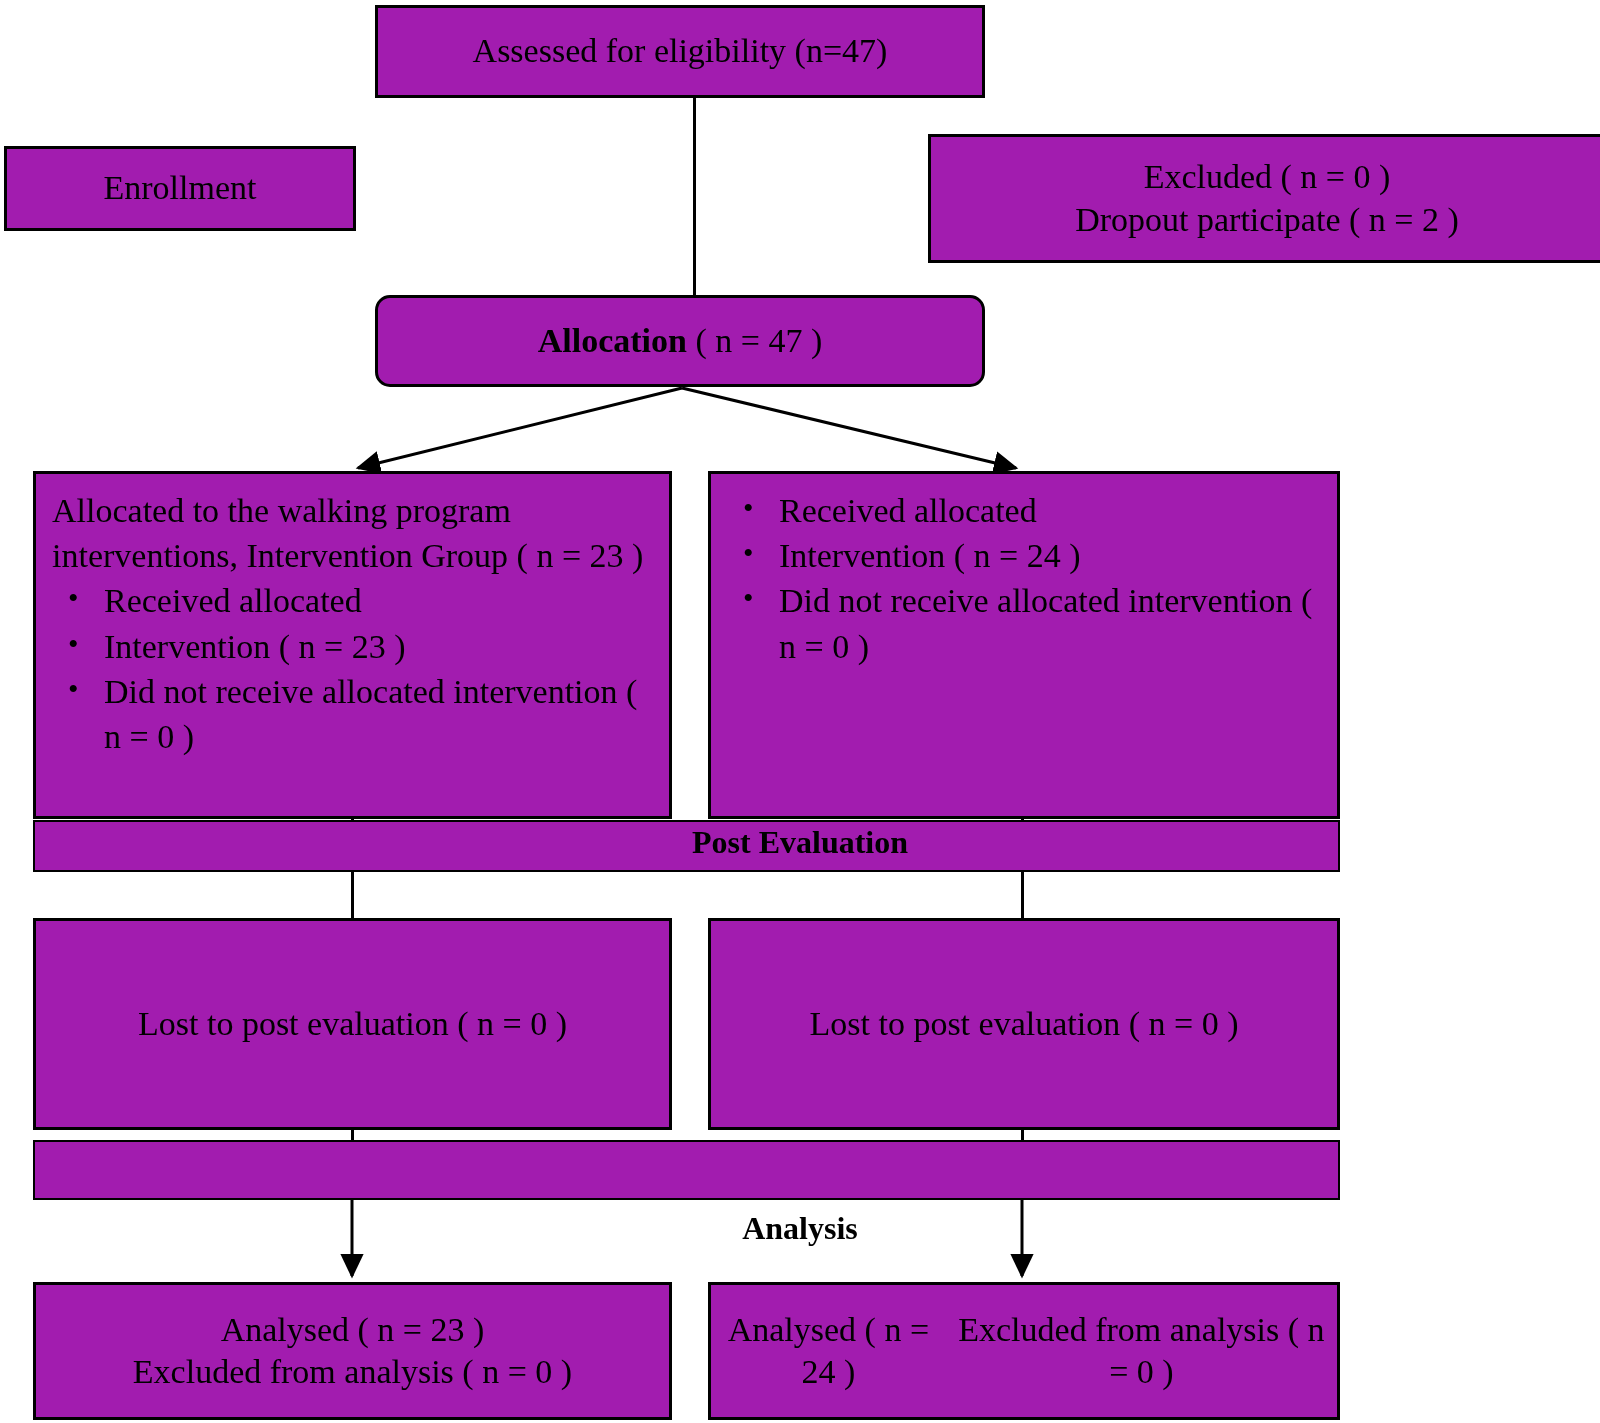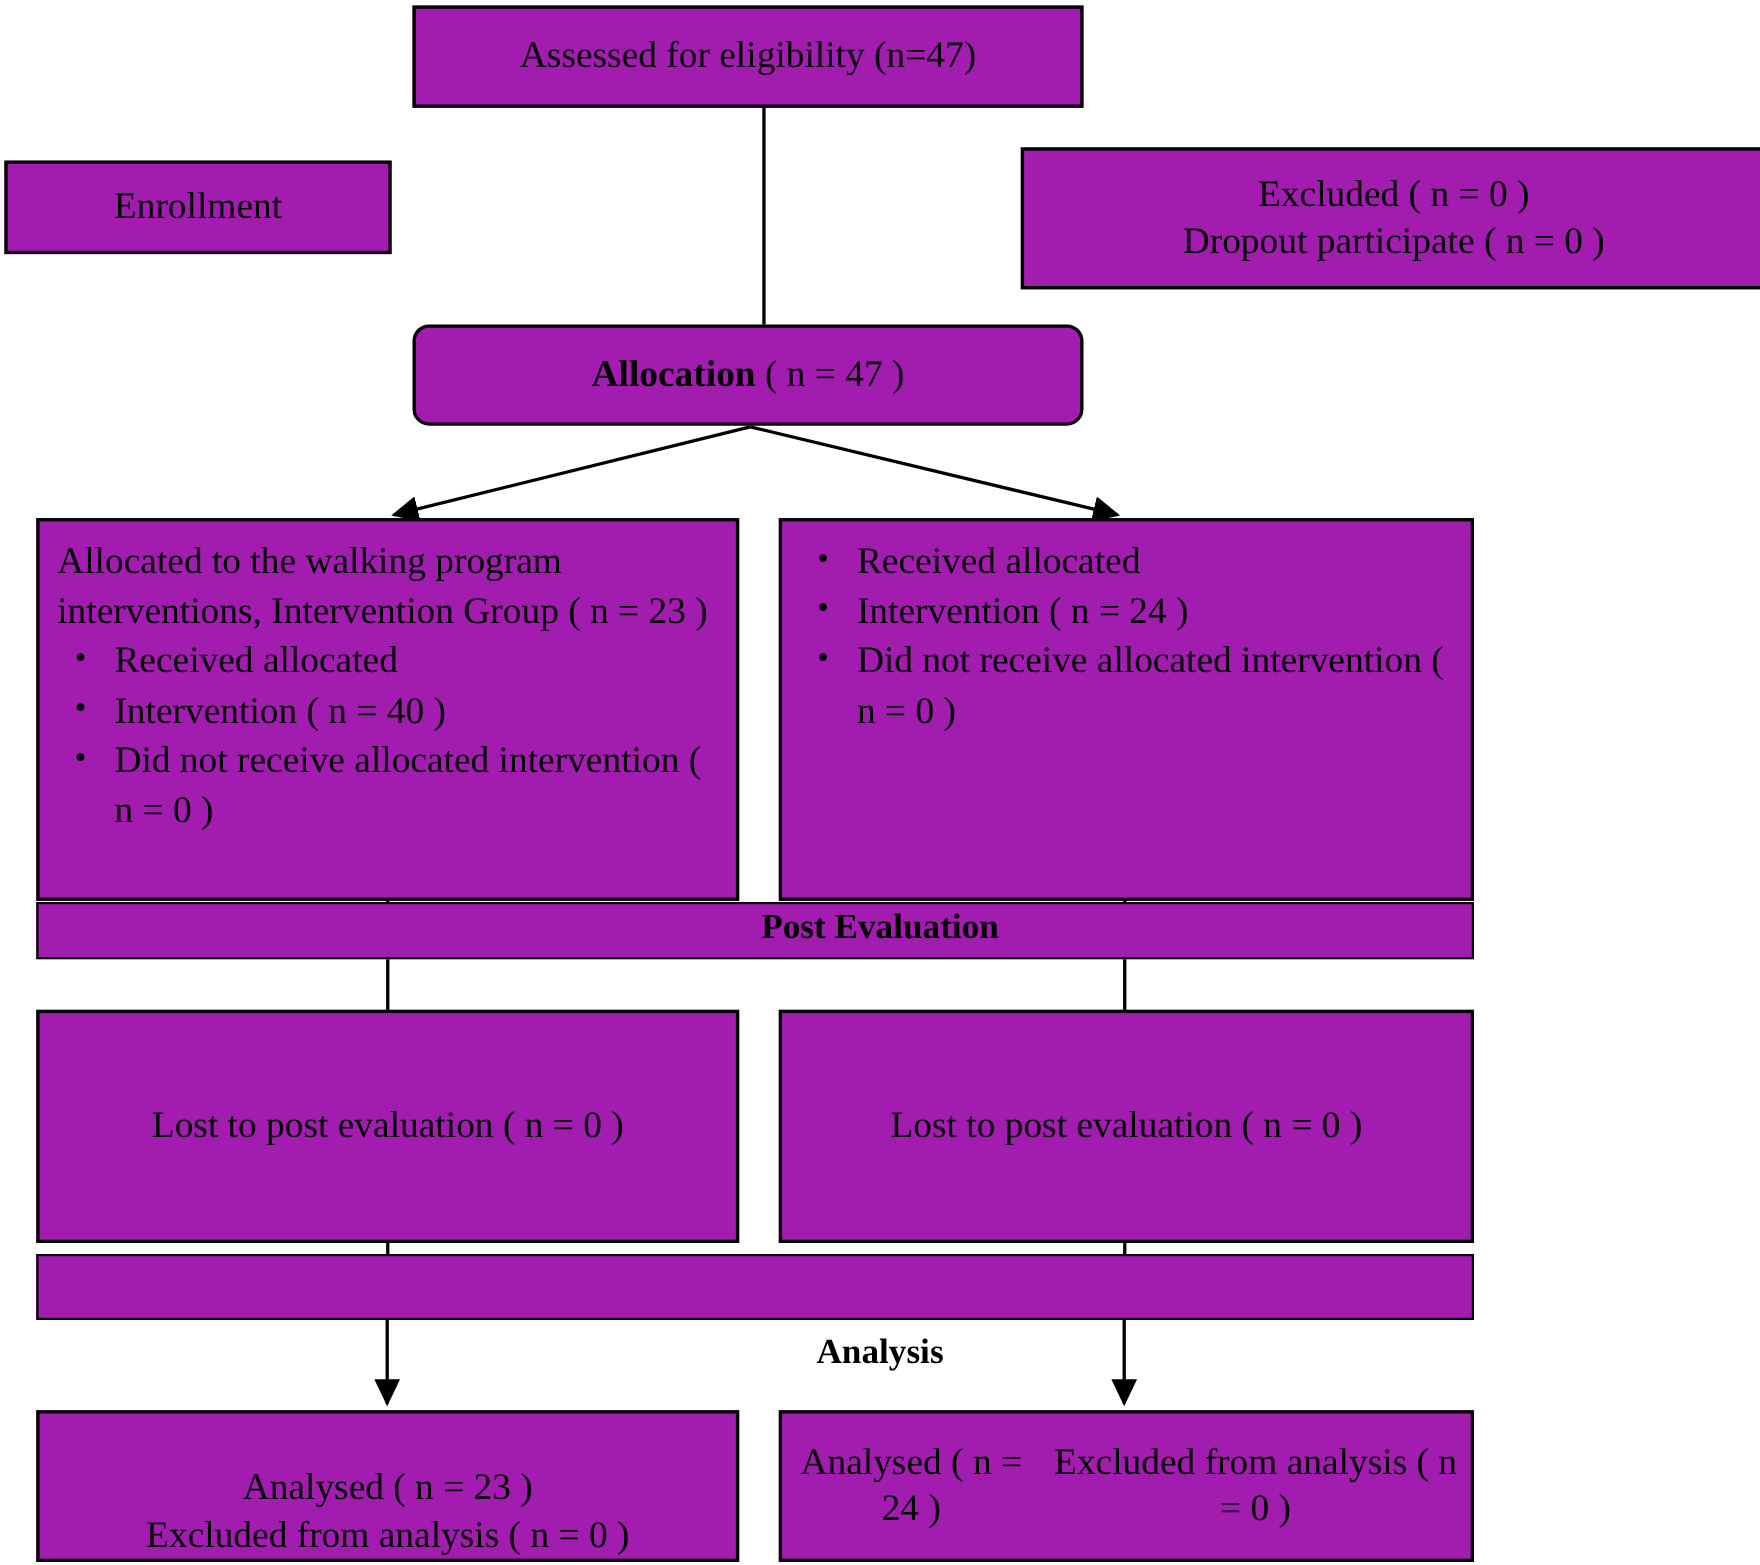--- a/index.html
+++ b/index.html
@@ -120,32 +120,32 @@
   <div class="box ctr" style="left:375px; top:5px; width:610px; height:93px;">
     <span class="t-head">Assessed for eligibility (n=47)</span>
   </div>
 
   <div class="box ctr" style="left:4px; top:146px; width:352px; height:85px;">
     <span class="t-head">Enrollment</span>
   </div>
 
   <div class="box ctr" style="left:928px; top:134px; width:678px; height:129px; flex-direction:column;">
     <span class="t-head">Excluded ( n = 0 )</span>
-    <span class="t-head">Dropout participate ( n = 0 )</span>
+    <span class="t-head">Dropout participate ( n = 2 )</span>
   </div>
 
   <div class="box ctr" style="left:375px; top:295px; width:610px; height:92px;border-radius:15px;">
     <span class="t-head"><span class="bold">Allocation</span><span> ( n = 47 )</span></span>
   </div>
 
   <div class="box pad-left" style="left:33px; top:471px; width:639px; height:348px;">
     <div class="t">Allocated to the walking program interventions, Intervention Group ( n = 23 )</div>
     <ul class="bullets">
       <li>Received allocated</li>
-      <li>Intervention ( n = 40 )</li>
+      <li>Intervention ( n = 23 )</li>
       <li>Did not receive allocated intervention ( n = 0 )</li>
     </ul>
   </div>
 
   <div class="box pad-left" style="left:708px; top:471px; width:632px; height:348px;">
     <ul class="bullets">
       <li>Received allocated</li>
       <li>Intervention ( n = 24 )</li>
       <li>Did not receive allocated intervention ( n = 0 )</li>
     </ul>
@@ -158,21 +158,21 @@
     <span class="t-head">Lost to post evaluation ( n = 0 )</span>
   </div>
 
   <div class="box ctr" style="left:708px; top:918px; width:632px; height:212px;">
     <span class="t-head">Lost to post evaluation ( n = 0 )</span>
   </div>
 
   <div class="box thin" style="left:33px; top:1140px; width:1307px; height:60px;"></div>
   <div class="band-label" style="left:0px; top:1210px; width:1600px;">Analysis</div>
 
-  <div class="box ctr" style="left:33px; top:1282px; width:639px; height:138px; flex-direction:column;justify-content:flex-end;">
+  <div class="box ctr" style="left:33px; top:1282px; width:639px; height:138px; flex-direction:column;">
     <span class="t-head">Analysed ( n = 23 )</span>
     <span class="t-head">Excluded from analysis ( n = 0 )</span>
   </div>
 
   <div class="box ctr" style="left:708px; top:1282px; width:632px; height:138px; flex-direction:row;">
     <span class="t-head">Analysed ( n = 24 )</span>
     <span class="t-head">Excluded from analysis ( n = 0 )</span>
   </div>
 
 </div>

